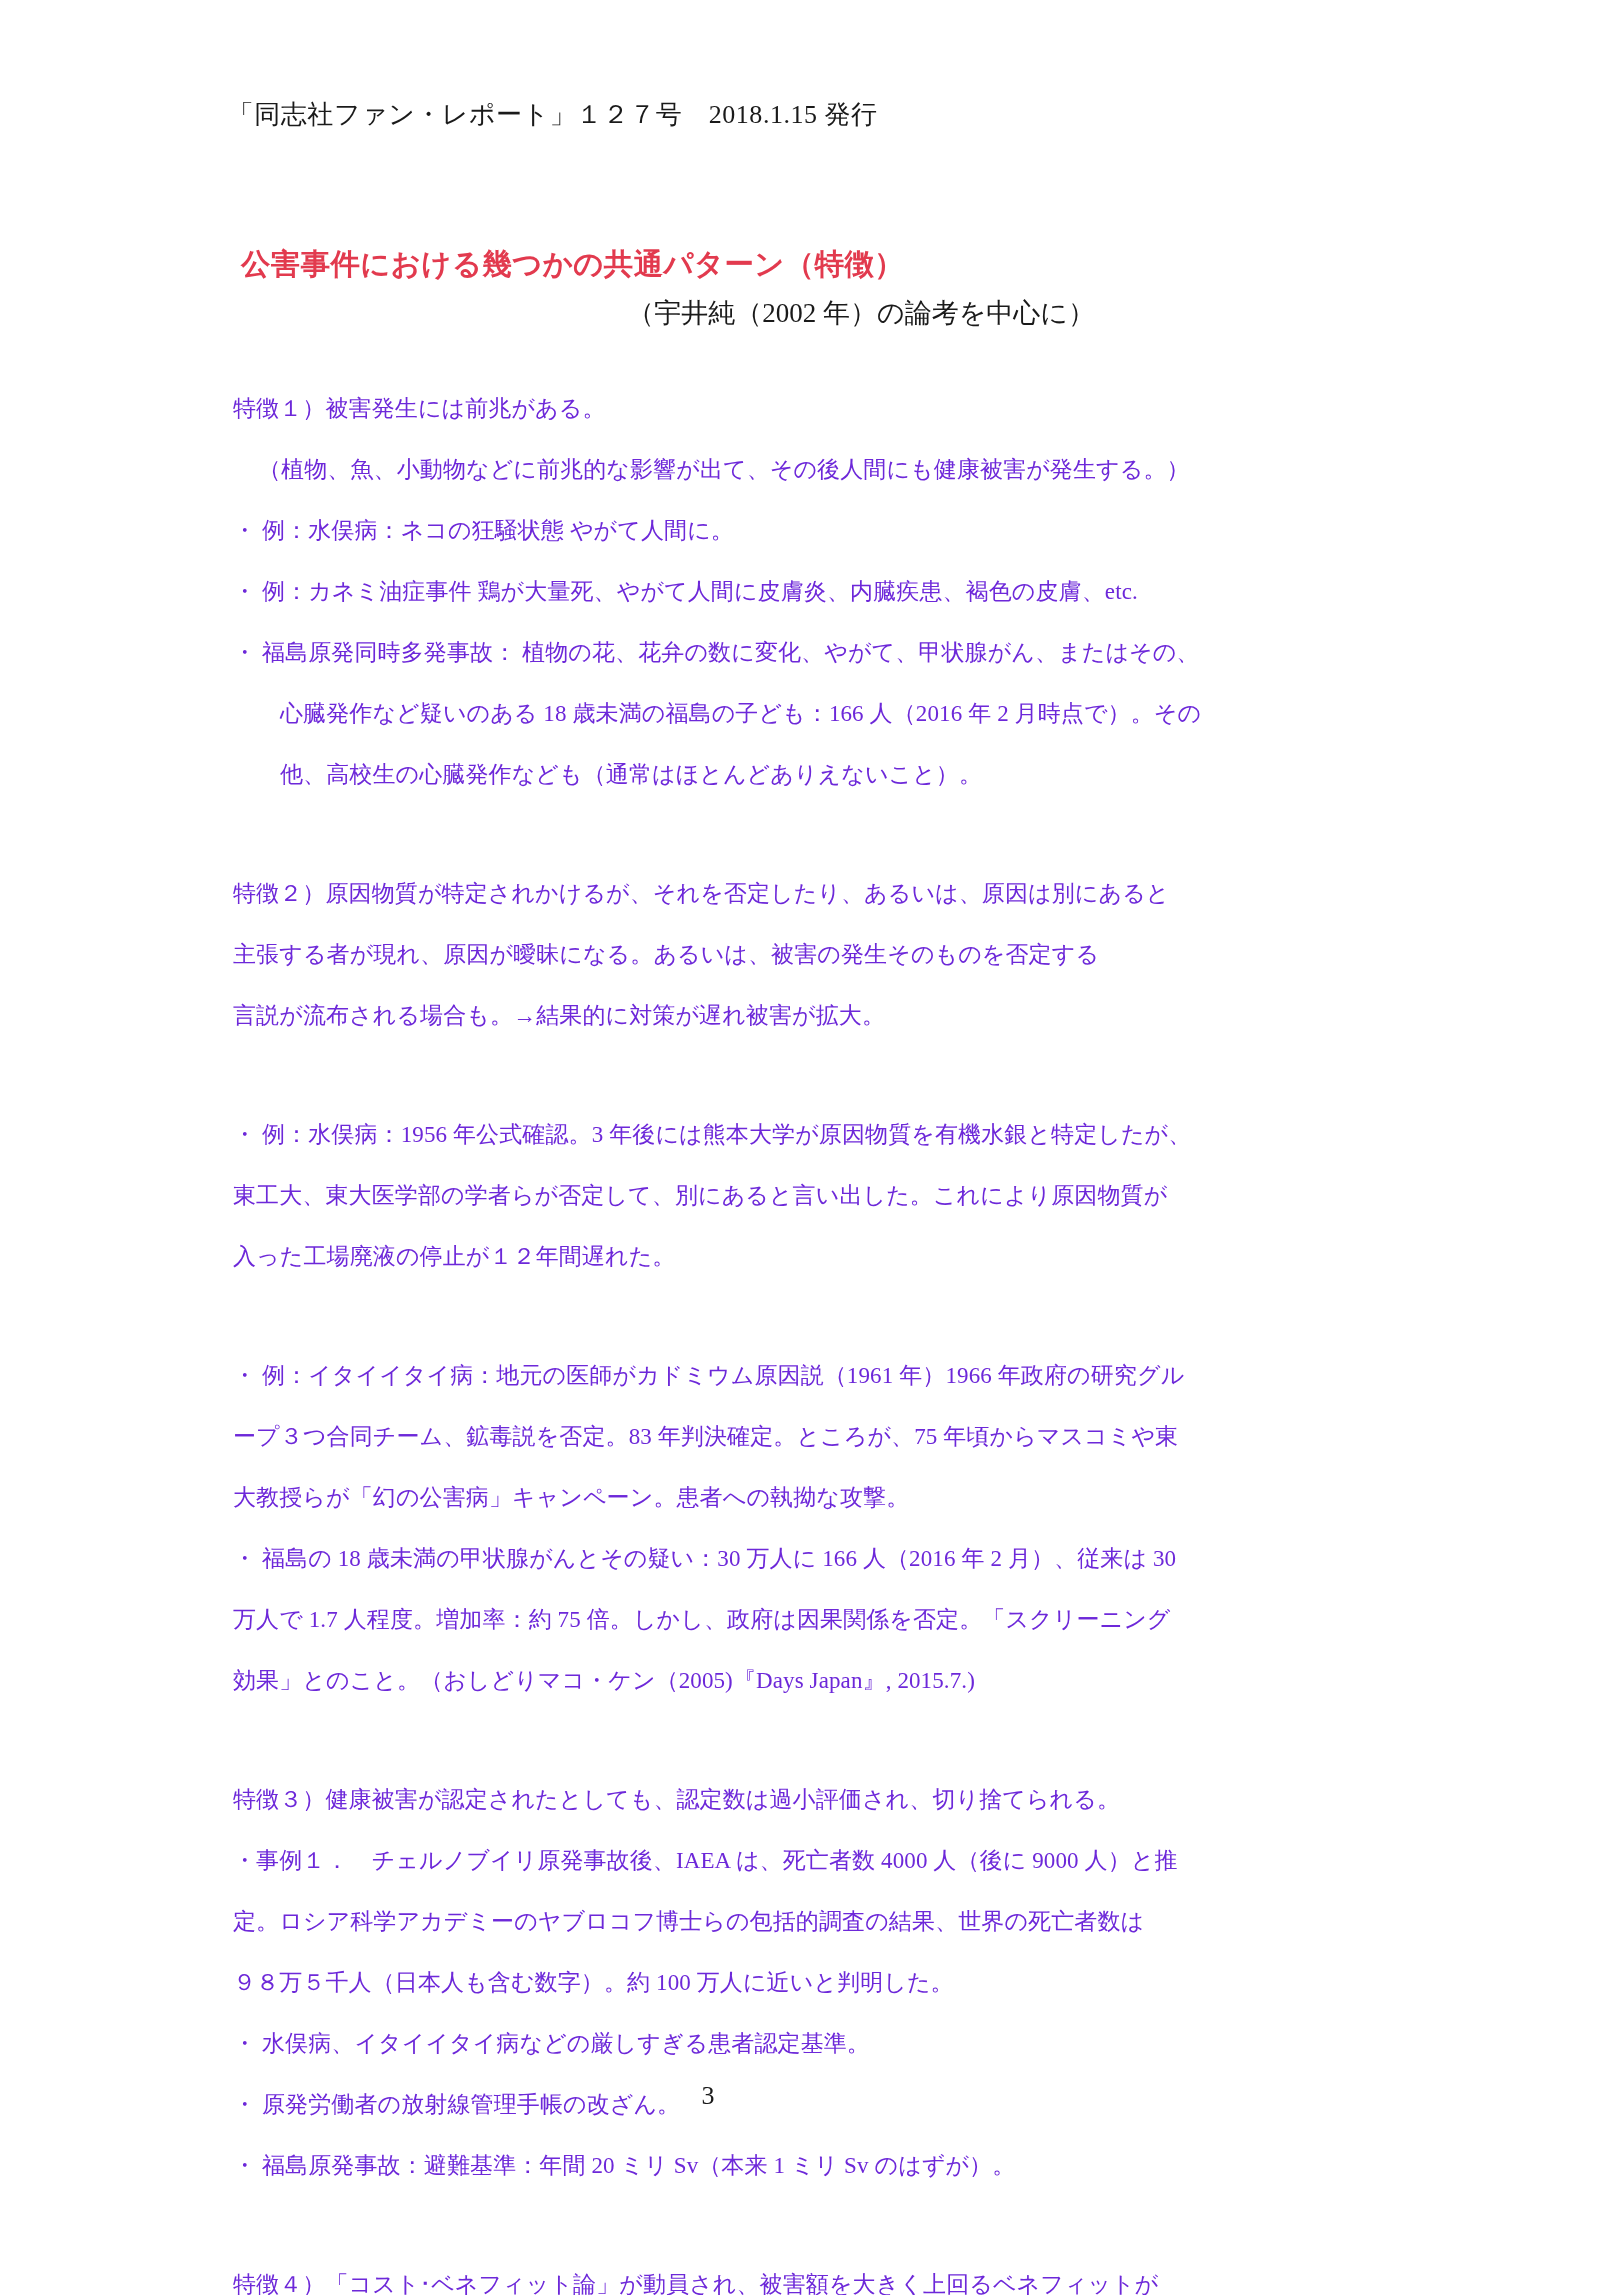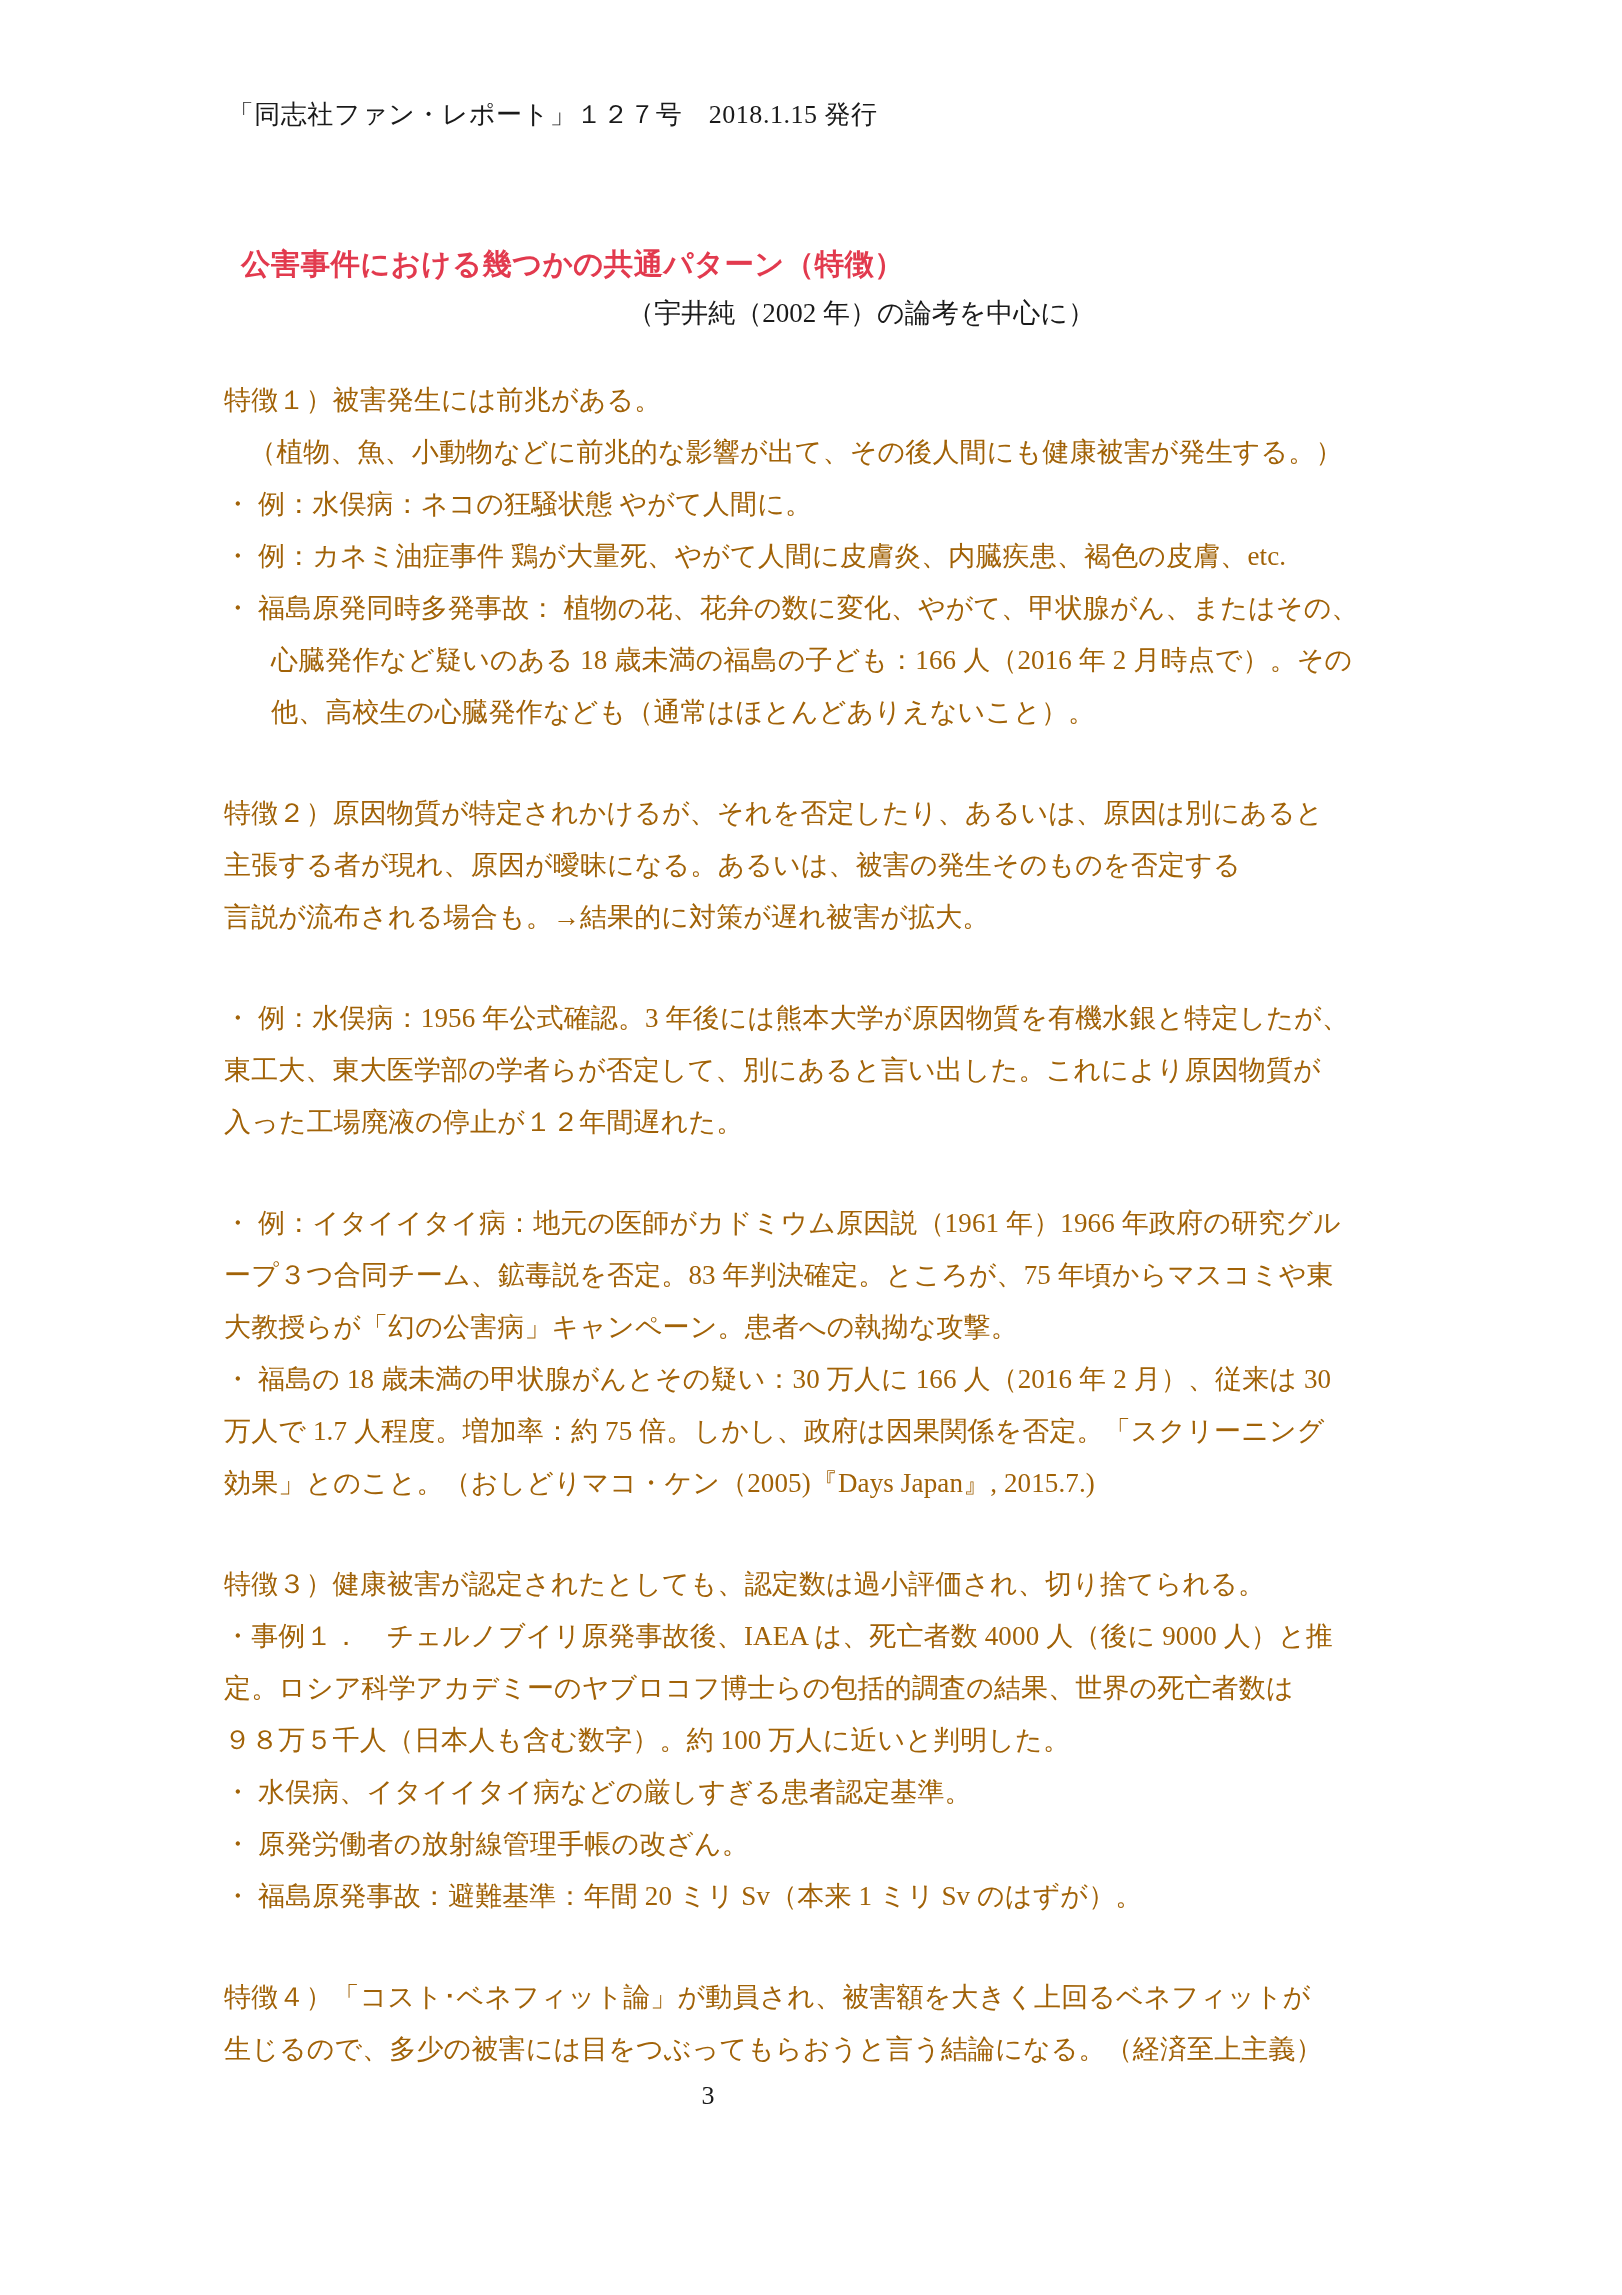--- a/index.html
+++ b/index.html
@@ -43,26 +43,26 @@
     line-height: 1.35;
     text-align: right;
     color: #1a1a1a;
     margin: 10.5px 105px 0 0;
     white-space: pre;
   }
   .spacer-2 { height: 39px; }
 
   .block { margin: 0; }
   .line {
-    font-size: 27px;
+    font-size: 23px;
     line-height: 44px;
     letter-spacing: 0.005em;
-    color: #a16207;
+    color: #6d28d9;
     white-space: pre;
-    margin: 8px;
+    margin: 17px;
     padding: 0;
   }
   .line.indent-1 { padding-left: 25px; }
   .line.indent-2 { padding-left: 47px; }
   .gap-md { height: 41px; }
 
   .page-number {
     position: absolute;
     left: 0;
     right: 0;

